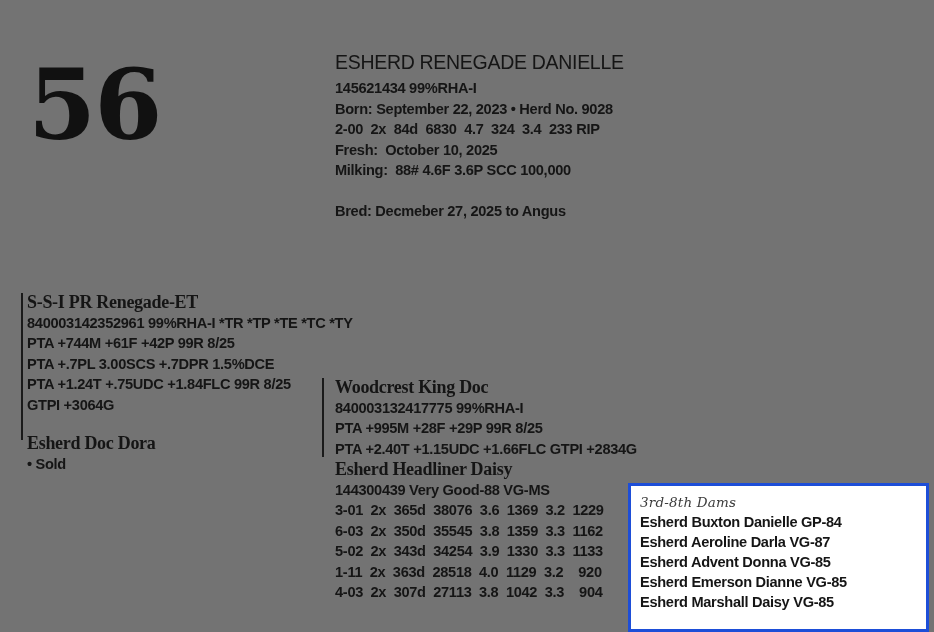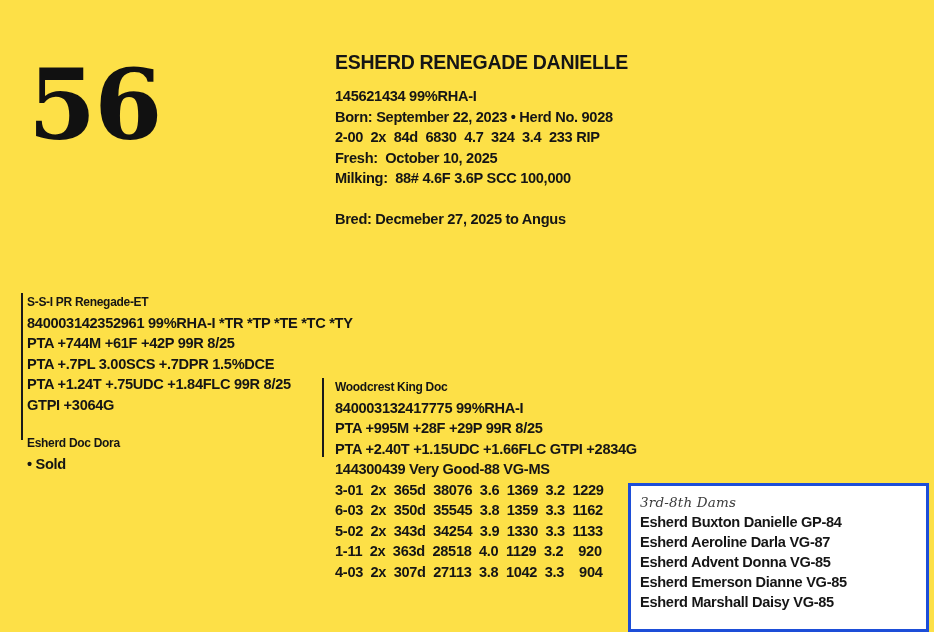--- a/index.html
+++ b/index.html
@@ -4,21 +4,21 @@
 <style>
   html, body {
     margin: 0;
     padding: 0;
     background: #ffffff;
   }
   .page {
     position: relative;
     width: 934px;
     height: 632px;
-    background: #fde047;
+    background: #737373;
     overflow: hidden;
     font-family: "Liberation Sans", sans-serif;
     color: #151515;
   }
   .lot-number {
     position: absolute;
     left: 28px;
     top: 56px;
     font-family: "DejaVu Serif", serif;
     font-weight: 700;
@@ -35,34 +35,35 @@
     white-space: pre;
     color: #151515;
   }
   .animal-block {
     position: absolute;
     left: 335px;
     top: 50px;
   }
   .animal-name {
     font-size: 19.5px;
-    font-weight: 700;
+    font-weight: 400;
     letter-spacing: -0.3px;
     line-height: 24px;
-    margin-bottom: 12px;
+    margin-bottom: 4px;
   }
   .spacer-line {
     height: 20.5px;
   }
   .section-heading {
-    font-size: 12px;
+    font-size: 18px;
     font-weight: 700;
     letter-spacing: -0.3px;
     line-height: 20.5px;
     white-space: pre;
+    font-family: Liberation Serif, serif;
   }
   .sire-block {
     position: absolute;
     left: 27px;
     top: 292px;
   }
   .sire-bracket {
     position: absolute;
     left: 21px;
     top: 293px;
@@ -155,20 +156,21 @@
     <div class="txt">• Sold</div>
   </div>
 
   <div class="center-bracket"></div>
 
   <div class="center-block">
     <div class="section-heading">Woodcrest King Doc</div>
     <div class="txt">840003132417775 99%RHA-I</div>
     <div class="txt">PTA +995M +28F +29P 99R 8/25</div>
     <div class="txt">PTA +2.40T +1.15UDC +1.66FLC GTPI +2834G</div>
+    <div class="section-heading">Esherd Headliner Daisy</div>
     <div class="txt">144300439 Very Good-88 VG-MS</div>
     <div class="txt">3-01  2x  365d  38076  3.6  1369  3.2  1229</div>
     <div class="txt">6-03  2x  350d  35545  3.8  1359  3.3  1162</div>
     <div class="txt">5-02  2x  343d  34254  3.9  1330  3.3  1133</div>
     <div class="txt">1-11  2x  363d  28518  4.0  1129  3.2    920</div>
     <div class="txt">4-03  2x  307d  27113  3.8  1042  3.3    904</div>
   </div>
 
   <div class="dams-box">
     <div class="dams-box-title">3rd-8th Dams</div>

